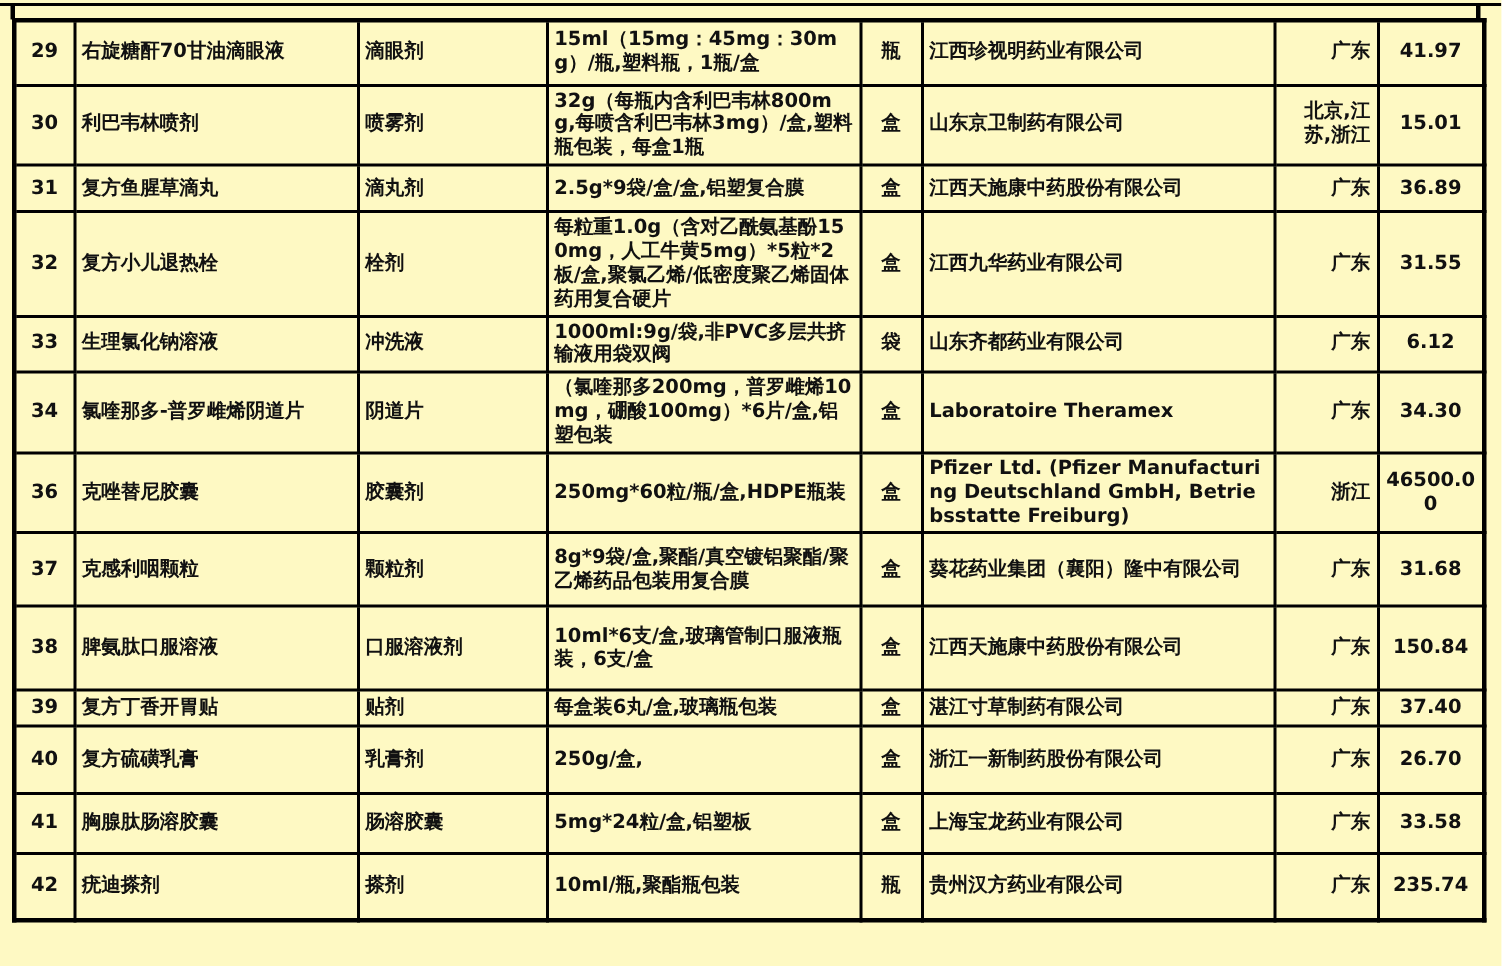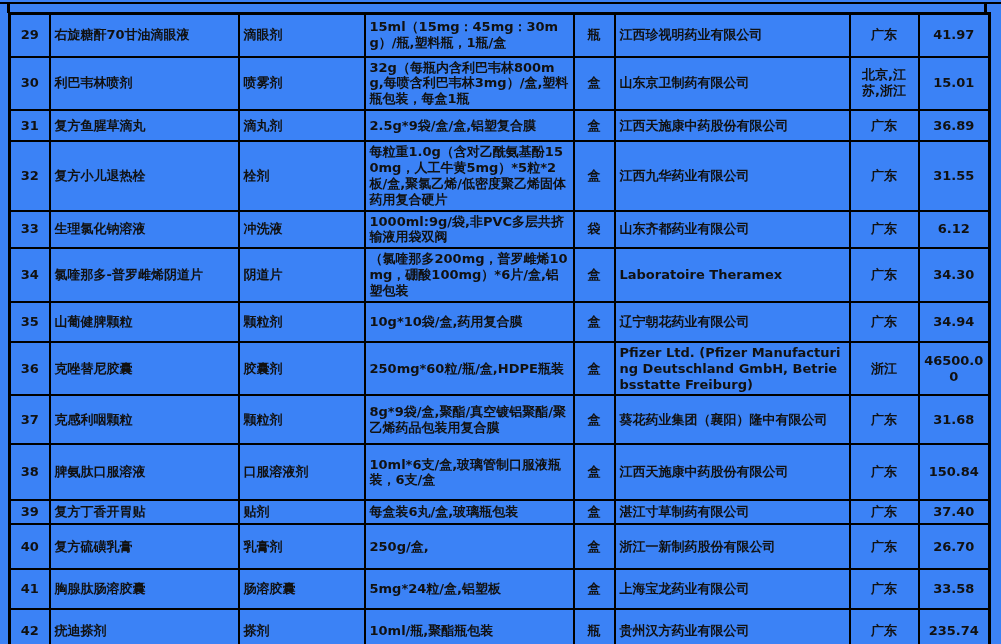--- a/index.html
+++ b/index.html
@@ -5,21 +5,21 @@
   html, body {
     margin: 0;
     padding: 0;
     background: #ffffff;
     font-family: "DejaVu Sans", "Liberation Sans", sans-serif;
   }
   .canvas {
     position: relative;
     width: 1001px;
     height: 644px;
-    background: #3b82f6;
+    background: #fef9c3;
     overflow: hidden;
   }
   .top-rule {
     position: absolute;
     top: 2px;
     left: 0;
     width: 1001px;
     height: 2px;
     background: #000000;
   }
@@ -52,21 +52,21 @@
     padding: 2px 4px;
     overflow: hidden;
     word-break: break-all;
   }
   td.c-no     { text-align: center; padding: 2px 1px; }
   td.c-name   { text-align: left;   padding-left: 6px; }
   td.c-form   { text-align: left; }
   td.c-spec   { text-align: left; }
   td.c-unit   { text-align: center; padding: 2px 1px; }
   td.c-mfr    { text-align: left;   padding-left: 6px; }
-  td.c-region { text-align: center; padding: 2px 2px; }
+  td.c-region { text-align: right; padding: 2px 2px; }
   td.c-price  { text-align: center; }
 </style>
 </head>
 <body>
 
 <div class="canvas">
   <div class="top-rule"></div>
   <div class="rule-stub left"></div>
   <div class="rule-stub right"></div>
 
@@ -135,30 +135,20 @@
         <tr style="height: 51px;">
           <td class="c-no">34</td>
           <td class="c-name">氯喹那多-普罗雌烯阴道片</td>
           <td class="c-form">阴道片</td>
           <td class="c-spec">（氯喹那多200mg，普罗雌烯10mg，硼酸100mg）*6片/盒,铝塑包装</td>
           <td class="c-unit">盒</td>
           <td class="c-mfr">Laboratoire Theramex</td>
           <td class="c-region">广东</td>
           <td class="c-price">34.30</td>
         </tr>
-        <tr style="height: 40px;">
-          <td class="c-no">35</td>
-          <td class="c-name">山葡健脾颗粒</td>
-          <td class="c-form">颗粒剂</td>
-          <td class="c-spec">10g*10袋/盒,药用复合膜</td>
-          <td class="c-unit">盒</td>
-          <td class="c-mfr">辽宁朝花药业有限公司</td>
-          <td class="c-region">广东</td>
-          <td class="c-price">34.94</td>
-        </tr>
         <tr style="height: 46px;">
           <td class="c-no">36</td>
           <td class="c-name">克唑替尼胶囊</td>
           <td class="c-form">胶囊剂</td>
           <td class="c-spec">250mg*60粒/瓶/盒,HDPE瓶装</td>
           <td class="c-unit">盒</td>
           <td class="c-mfr">Pfizer Ltd. (Pfizer Manufacturing Deutschland GmbH, Betriebsstatte Freiburg)</td>
           <td class="c-region">浙江</td>
           <td class="c-price">46500.00</td>
         </tr>

